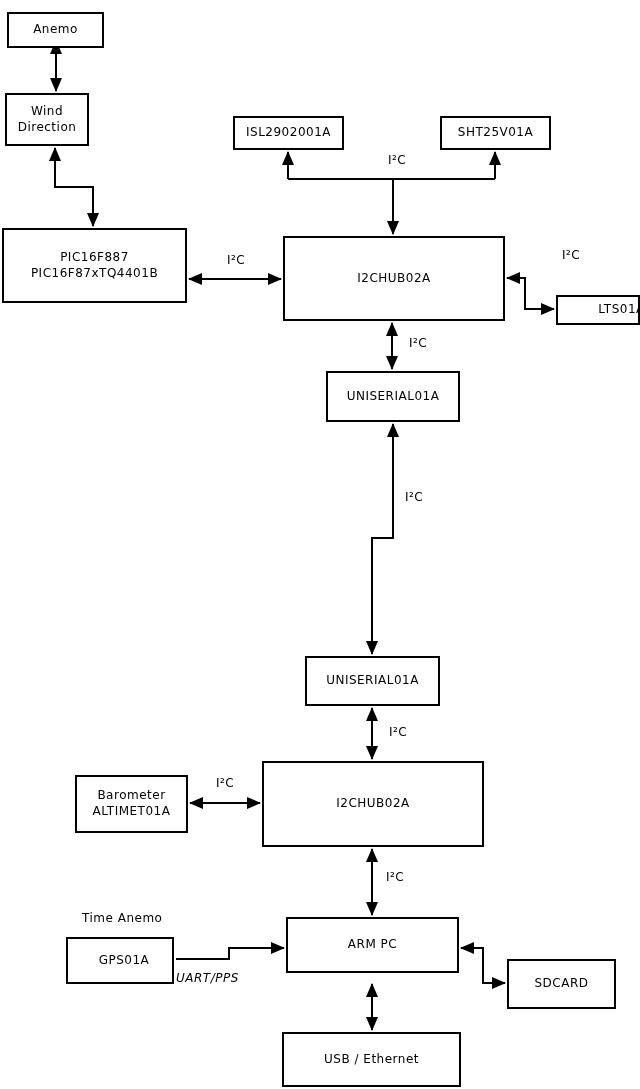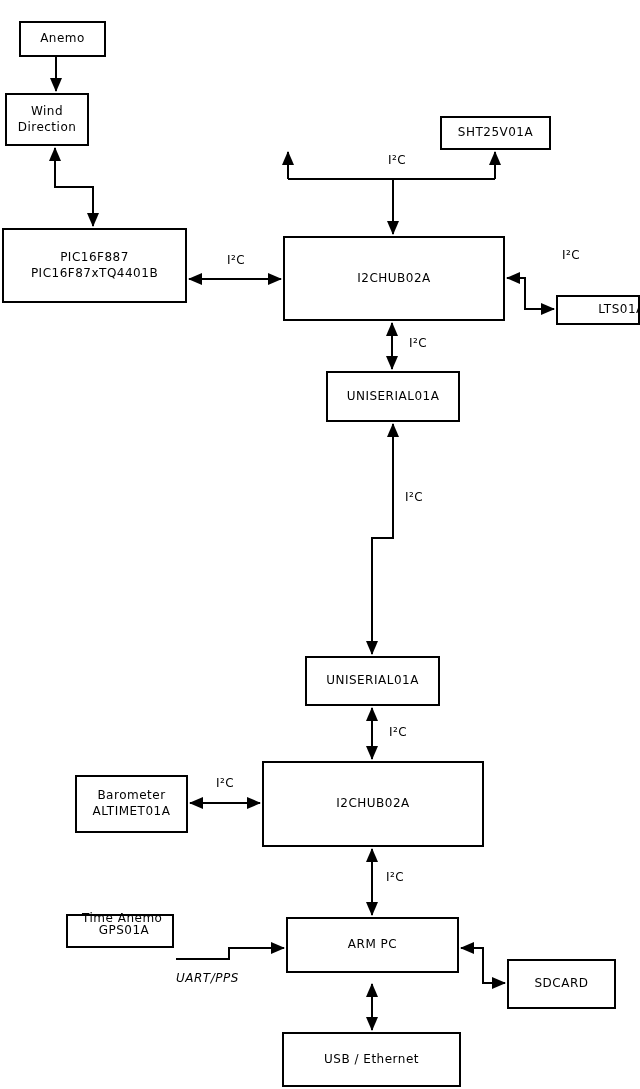--- a/index.html
+++ b/index.html
@@ -43,32 +43,32 @@
     line-height: 1.3;
     white-space: nowrap;
   }
   .lbl {
     position: absolute;
     font-size: 12px;
     letter-spacing: 0.5px;
     white-space: nowrap;
   }
   
-  #n-anemo      { left: 7px;   top: 21px;    width: 87px;  height: 36px; margin-left: 12px; }
+  #n-anemo      { left: 7px;   top: 12px;    width: 97px;  height: 36px; }
   #n-wind       { left: 5px;   top: 93px;   width: 84px; height: 53px; }
   #n-pic        { left: 2px;   top: 228px;  width: 185px; height: 75px; }
   #n-isl        { left: 233px; top: 116px;  width: 111px; height: 34px; }
   #n-sht        { left: 440px; top: 116px;  width: 111px; height: 34px; }
   #n-hub1       { left: 283px; top: 236px;  width: 222px; height: 85px; }
   #n-lts        { left: 556px; top: 295px;  width: 84px;  height: 30px; padding-left: 47px; }
   #n-uniserial1 { left: 326px; top: 371px;  width: 134px; height: 51px; }
   #n-uniserial2 { left: 305px; top: 656px;  width: 135px; height: 50px; }
   #n-hub2       { left: 262px; top: 761px;  width: 222px; height: 86px; }
   #n-barometer  { left: 75px;  top: 775px;  width: 113px; height: 58px; }
-  #n-gps        { left: 66px;  top: 914px;  width: 108px; height: 34px; padding-left: 8px; }
+  #n-gps        { left: 66px;  top: 937px;  width: 108px; height: 47px; padding-left: 8px; }
   #n-armpc      { left: 286px; top: 917px;  width: 173px; height: 56px; }
   #n-sdcard     { left: 507px; top: 959px;  width: 109px; height: 50px; }
   #n-usb        { left: 282px; top: 1032px; width: 179px; height: 55px; }
   
   #l-i2c-top        { left: 388px; top: 153px; }
   #l-i2c-pic-hub1   { left: 227px; top: 253px; }
   #l-i2c-hub1-lts   { left: 562px; top: 248px; }
   #l-i2c-hub1-uni1  { left: 409px; top: 336px; }
   #l-i2c-uni1-uni2  { left: 405px; top: 490px; }
   #l-i2c-uni2-hub2  { left: 389px; top: 725px; }
@@ -126,20 +126,23 @@
   <div class="node" id="n-wind">
     <span>Wind</span>
     <span>Direction</span>
   </div>
 
   <div class="node" id="n-pic">
     <span>PIC16F887</span>
     <span>PIC16F87xTQ4401B</span>
   </div>
 
+  <div class="node" id="n-isl">
+    <span>ISL2902001A</span>
+  </div>
 
   <div class="node" id="n-sht">
     <span>SHT25V01A</span>
   </div>
 
   <div class="node" id="n-hub1">
     <span>I2CHUB02A</span>
   </div>
 
   <div class="node" id="n-lts">

